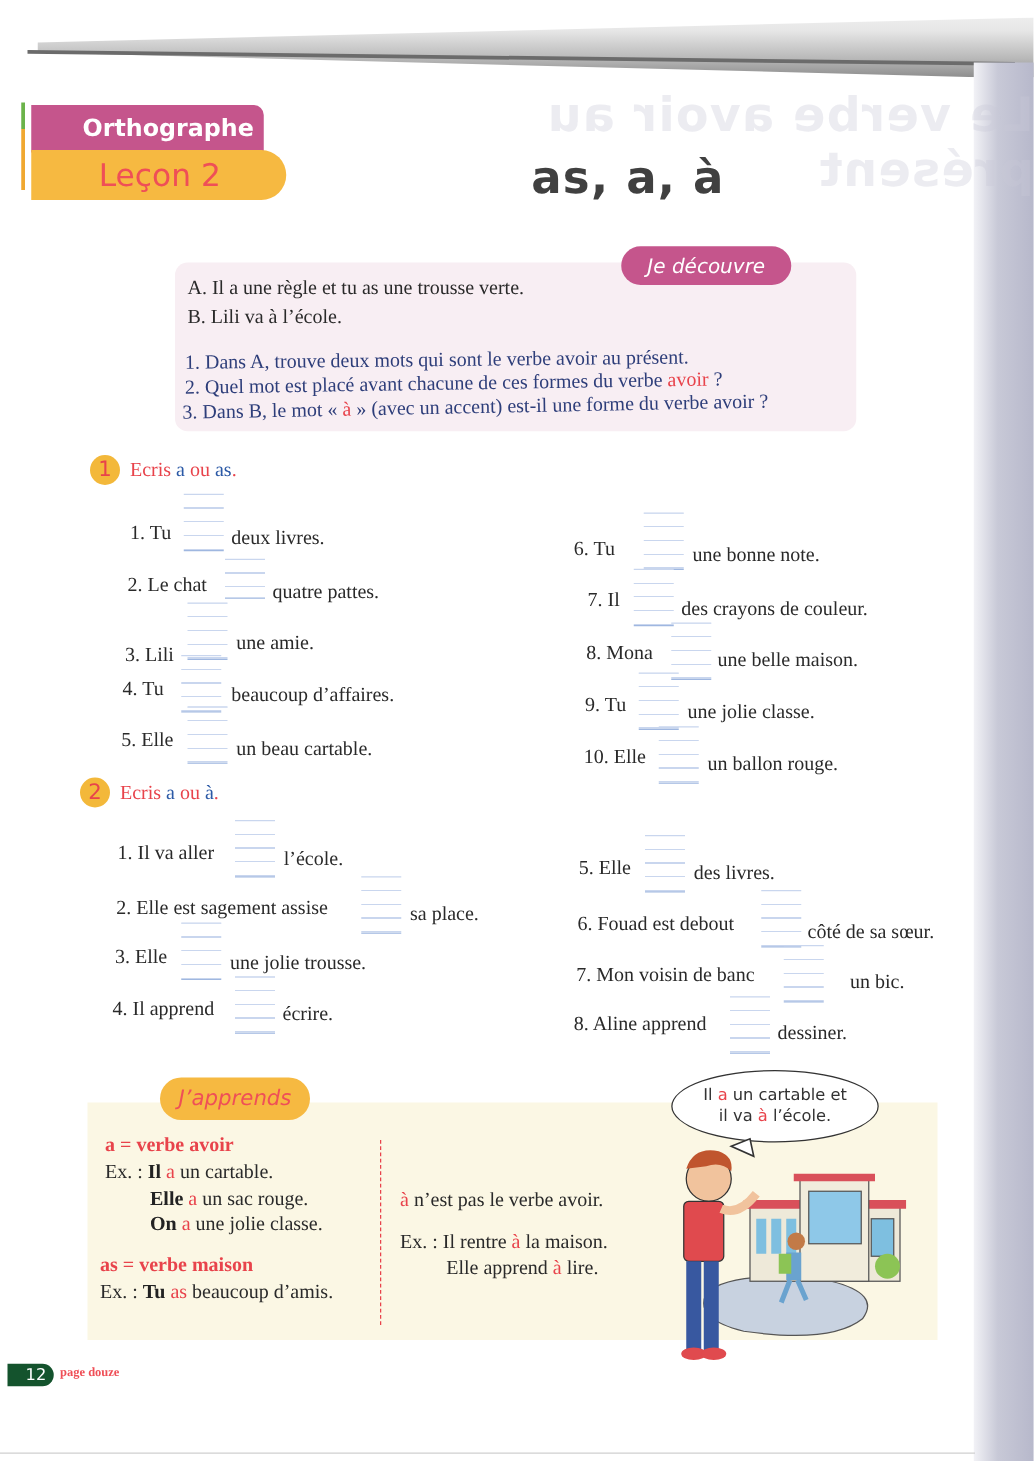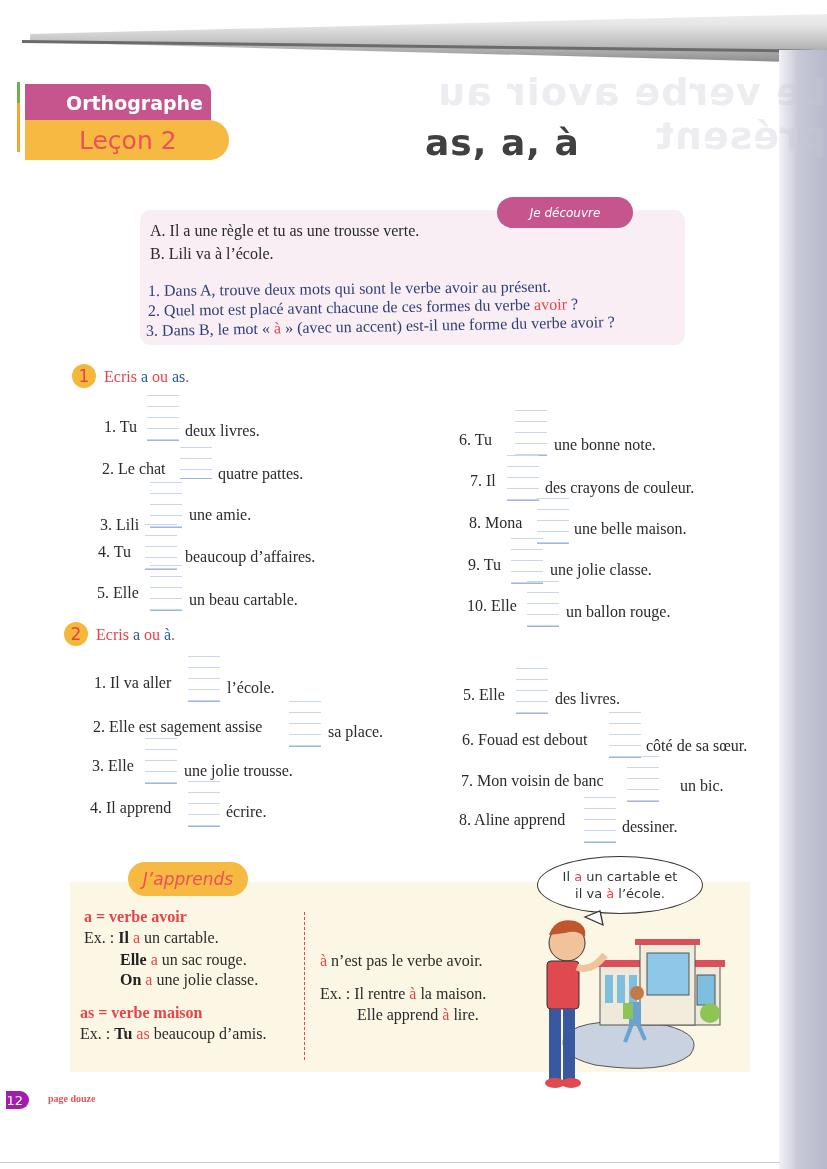--- a/index.html
+++ b/index.html
@@ -54,21 +54,21 @@
   }
 
   
   .decouvre-panel {
     position: absolute; left: 140px; top: 210px; width: 545px; height: 135px;
     background: #f8eef3; border-radius: 10px;
   }
   .pill {
     position: absolute; left: 497px; top: 197px; width: 136px; height: 31px;
     background: #c5558c; border-radius: 16px;
-    color: #fff; font-family: "DejaVu Sans", sans-serif; font-style: italic; font-size: 12px;
+    color: #fff; font-family: "DejaVu Sans", sans-serif; font-style: italic; font-size: 16px;
     display: flex; align-items: center; justify-content: center;
   }
   .txt { position: absolute; font-size: 16px; white-space: nowrap; }
   .q { color: #2e3e7a; }
   .red { color: #e8434b; }
   .blue { color: #2b59a6; }
 
   
   .ex-num {
     position: absolute; width: 24px; height: 24px; border-radius: 50%;
@@ -102,22 +102,22 @@
   .b { font-weight: bold; color: #222; }
 
   
   .bubble {
     position: absolute; left: 537px; top: 856px; width: 164px; height: 56px;
     border: 1.5px solid #333; border-radius: 50%; background: #fff;
     font-family: "DejaVu Sans", sans-serif; font-size: 13px; color: #333;
     display: flex; flex-direction: column; align-items: center; justify-content: center; line-height: 17px;
   }
   .page-num {
-    position: absolute; left: 6px; top: 1091px; width: 23px; height: 18px;
-    background: #a21caf; border-radius: 0 9px 9px 0;
+    position: absolute; left: 6px; top: 1091px; width: 37px; height: 18px;
+    background: #14532d; border-radius: 0 9px 9px 0;
     color: #fff; font-family: "DejaVu Sans", sans-serif; font-size: 13px;
     display: flex; align-items: center; justify-content: flex-end; padding-right: 6px; box-sizing: border-box;
   }
   .page-label {
     position: absolute; left: 48px; top: 1093px;
     font-family: Liberation Serif, serif; font-weight: bold; font-size: 10px; color: #ef4f57;
   }
 </style>
 </head>
 <body>

